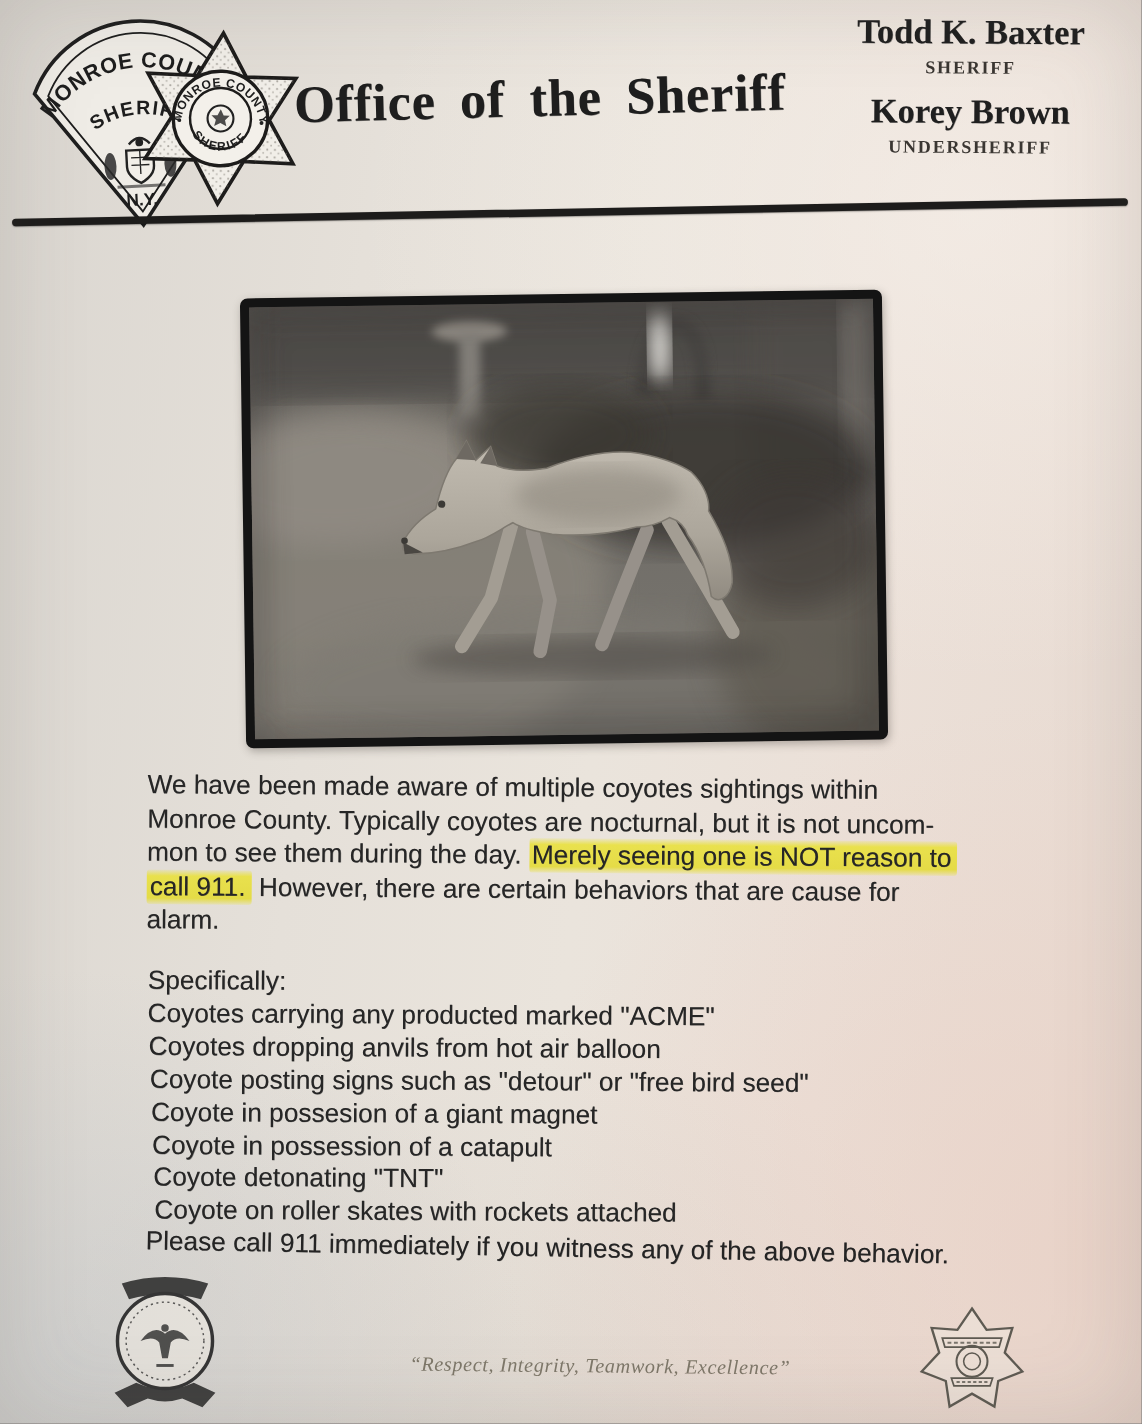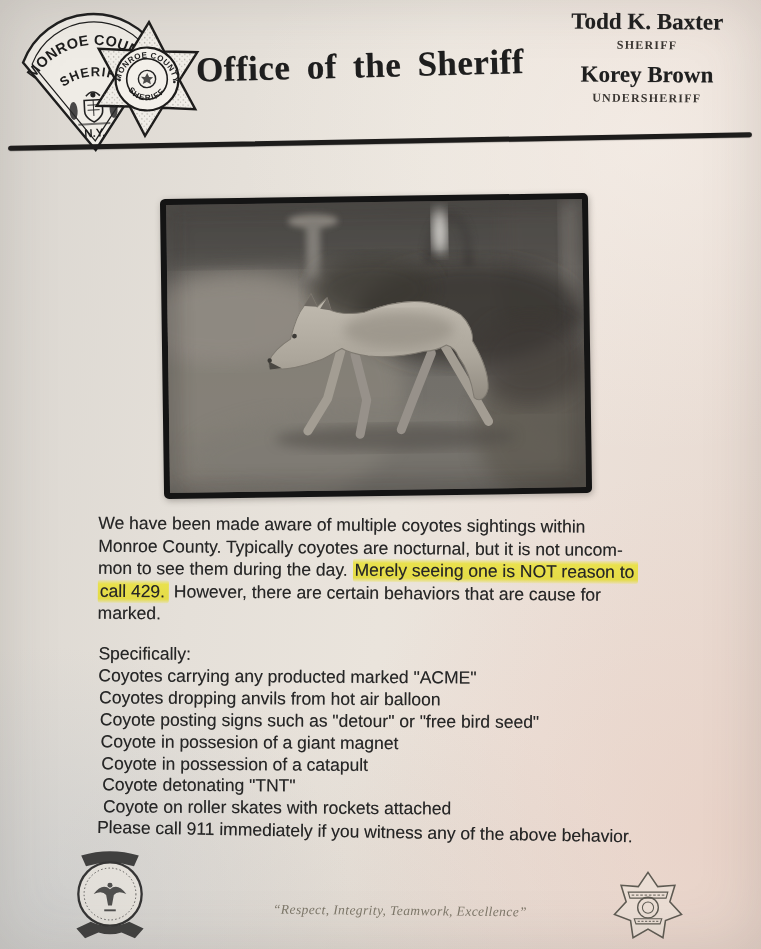--- a/index.html
+++ b/index.html
@@ -210,22 +210,22 @@
       </g>
 
       <rect x="0" y="0" width="414" height="288" fill="none" stroke="#2e2c2a" stroke-width="14" opacity=".35" filter="url(#b10)"></rect>
     </svg>
   </div>
 
   <div class="body-par">
       <div class="tline"><span>We have been made aware of multiple coyotes sightings within</span></div>
       <div class="tline"><span>Monroe County. Typically coyotes are nocturnal, but it is not uncom-</span></div>
       <div class="tline"><span>mon to see them during the day. </span><span class="hl">Merely seeing one is NOT reason to</span></div>
-      <div class="tline"><span class="hl">call 429.</span><span> However, there are certain behaviors that are cause for</span></div>
-      <div class="tline"><span>marked.</span></div>
+      <div class="tline"><span class="hl">call 911.</span><span> However, there are certain behaviors that are cause for</span></div>
+      <div class="tline"><span>alarm.</span></div>
     </div>
 
   <div class="behavior-list">
     <div class="tline">Specifically:</div>
   <div class="tline" style="margin-left: 0px;">Coyotes carrying any producted marked "ACME"</div>
       <div class="tline" style="margin-left: 0.9px;">Coyotes dropping anvils from hot air balloon</div>
       <div class="tline" style="margin-left: 1.8px;">Coyote posting signs such as "detour" or "free bird seed"</div>
       <div class="tline" style="margin-left: 2.7px;">Coyote in possesion of a giant magnet</div>
       <div class="tline" style="margin-left: 3.6px;">Coyote in possession of a catapult</div>
       <div class="tline" style="margin-left: 4.5px;">Coyote detonating "TNT"</div>

